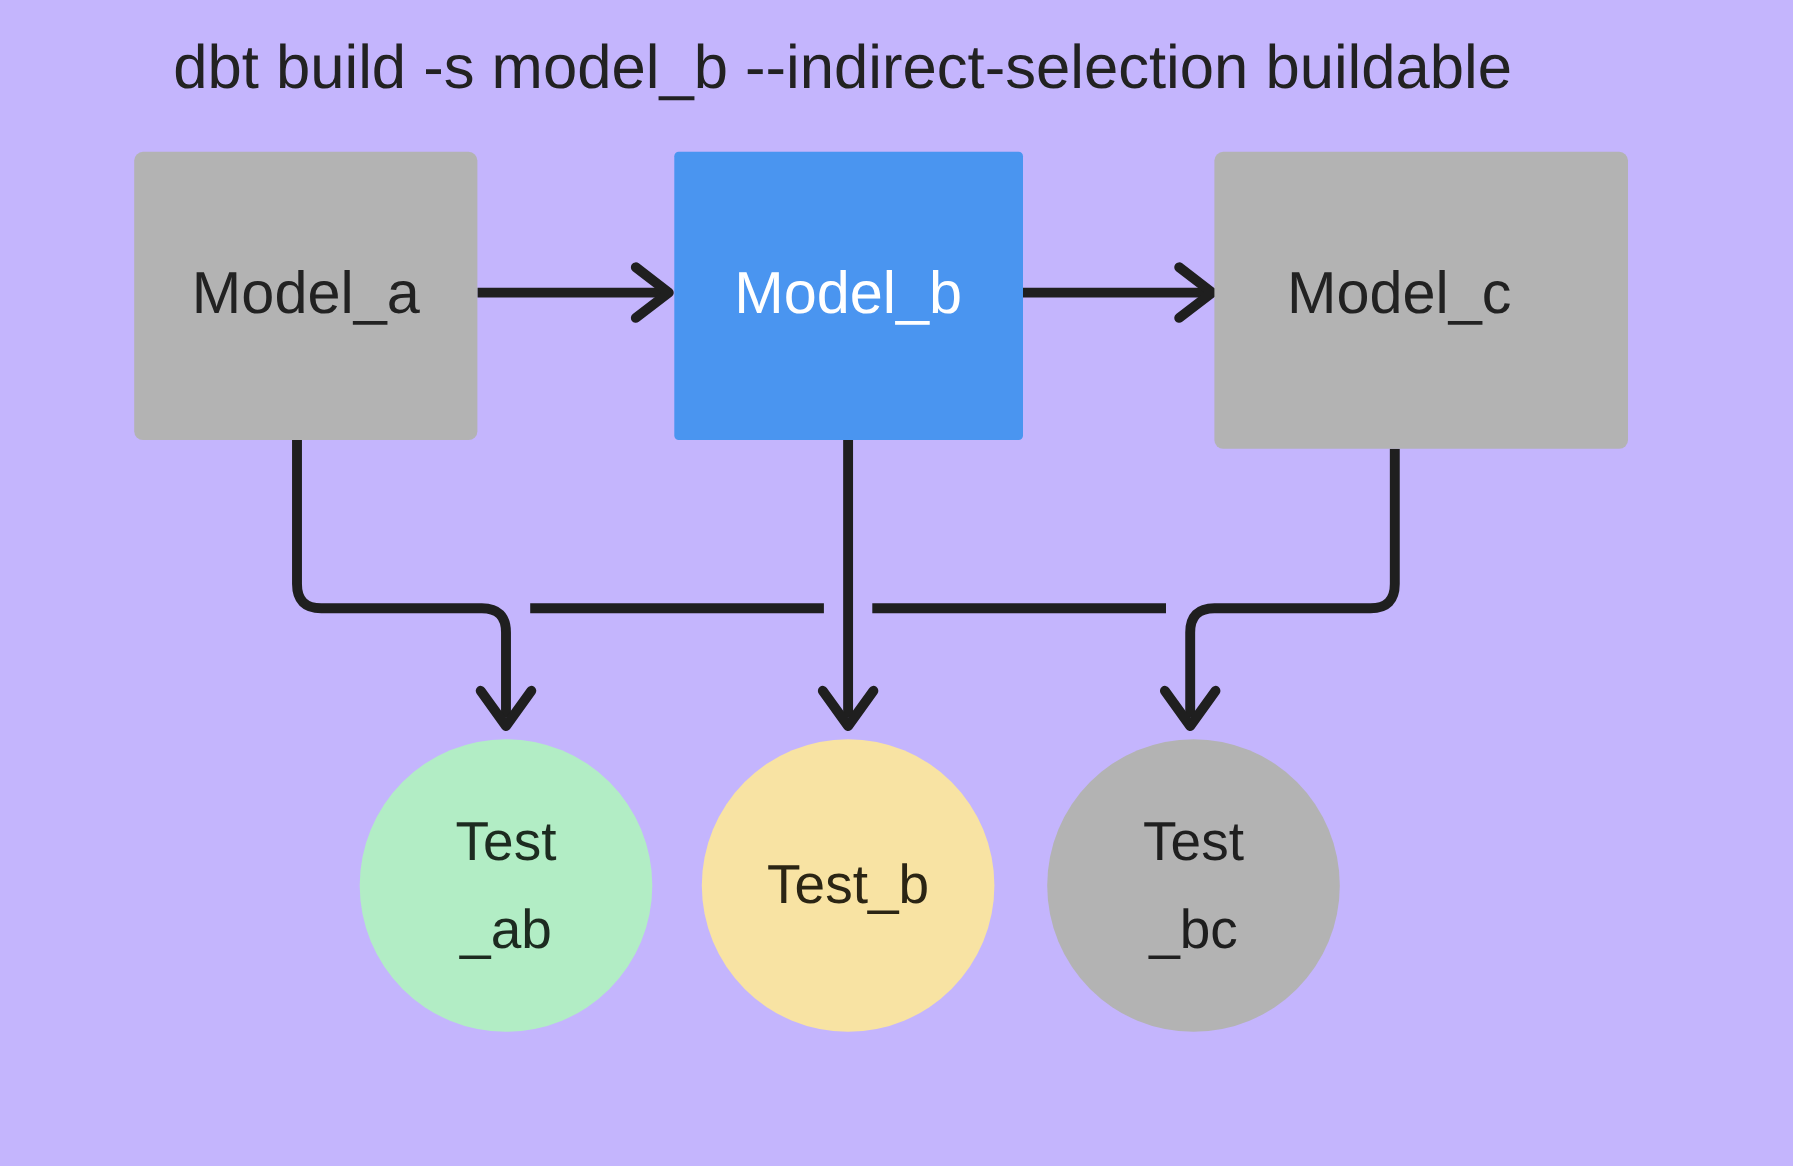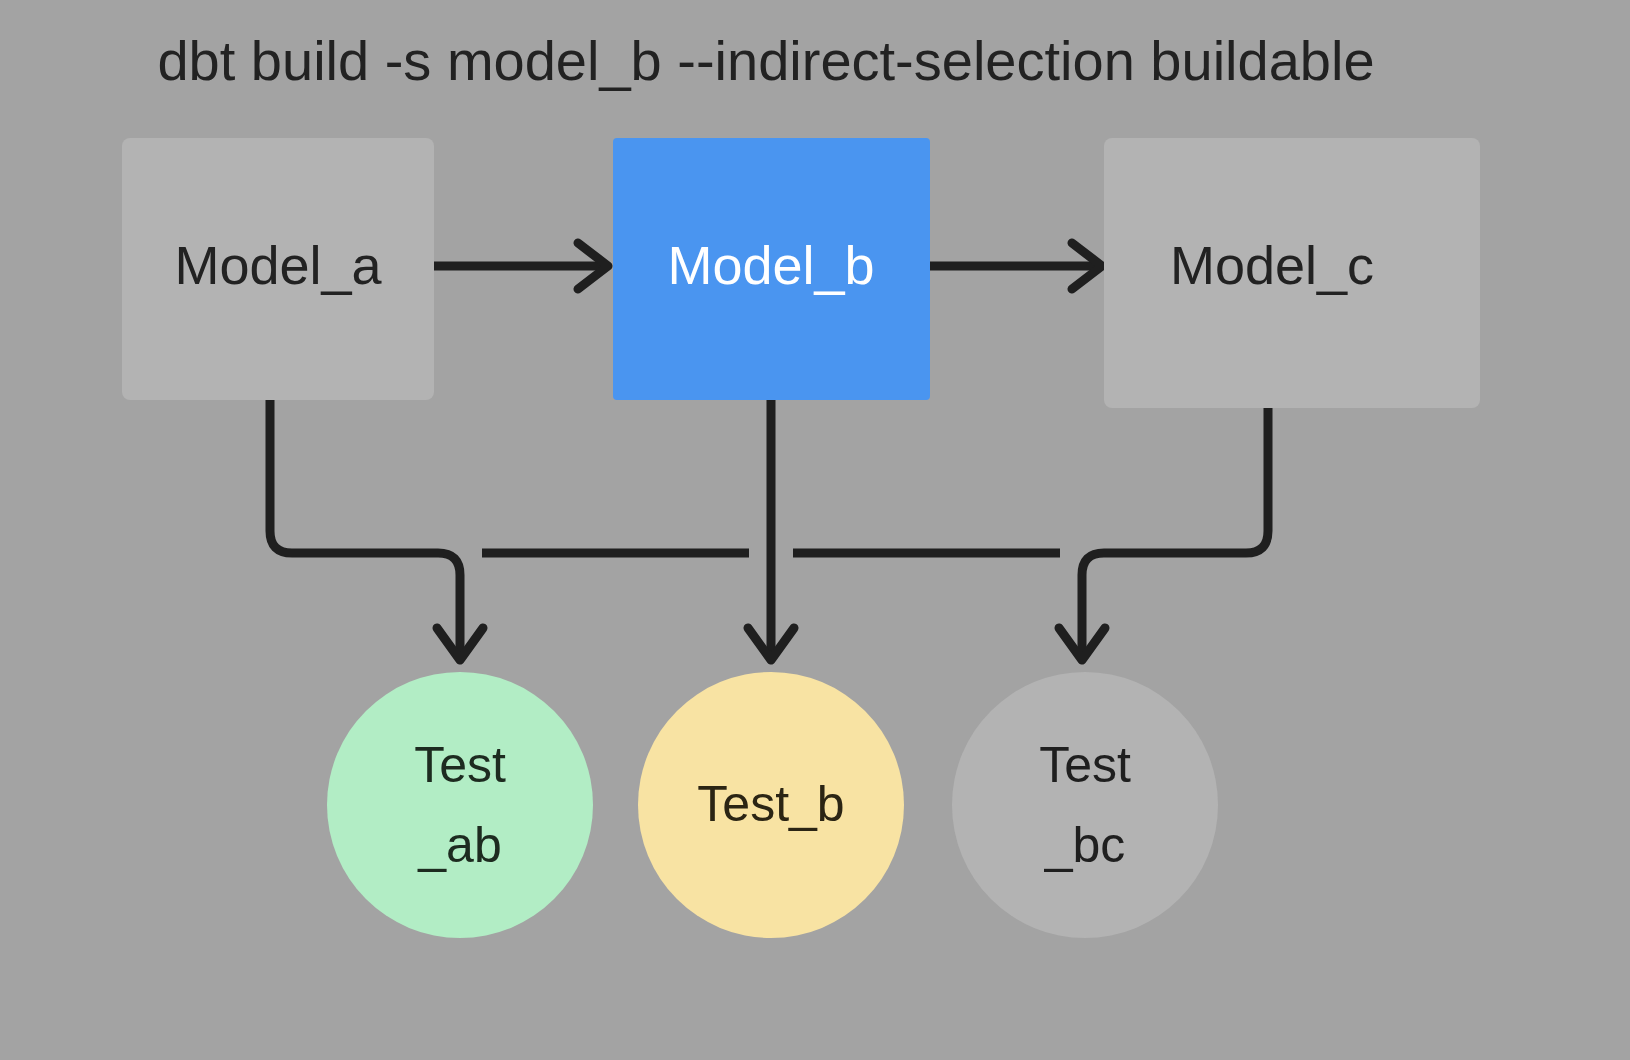--- a/index.html
+++ b/index.html
@@ -11,21 +11,21 @@
   body {
     width: 1630px;
     height: 1060px;
     overflow: hidden;
     font-family: "Liberation Sans", sans-serif;
   }
   #canvas {
     position: relative;
     width: 1630px;
     height: 1060px;
-    background: #a3a3a3;
+    background: #c4b5fd;
   }
   #diagram-svg {
     position: absolute;
     left: 0;
     top: 0;
     width: 1630px;
     height: 1060px;
     display: block;
   }
   .node-label {

